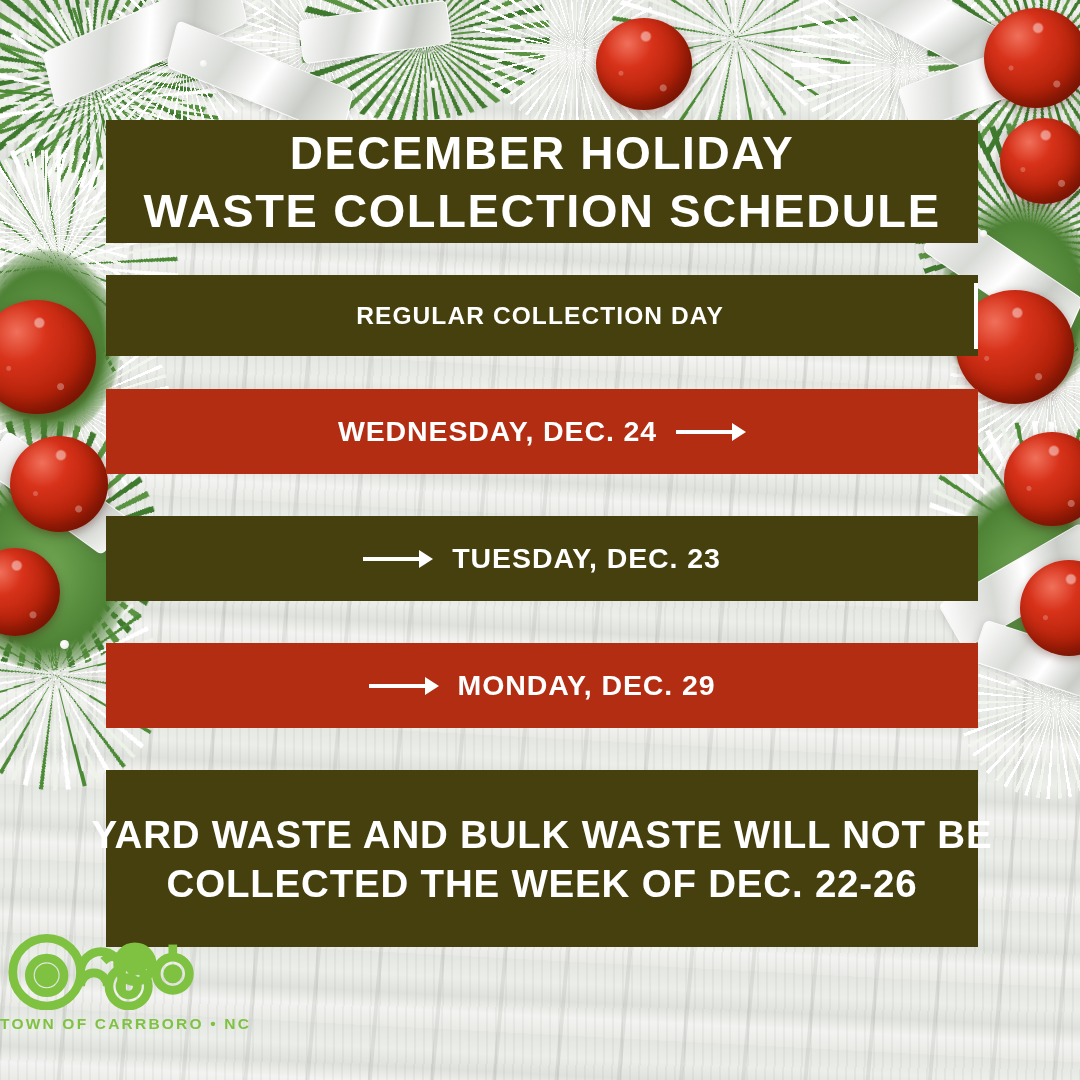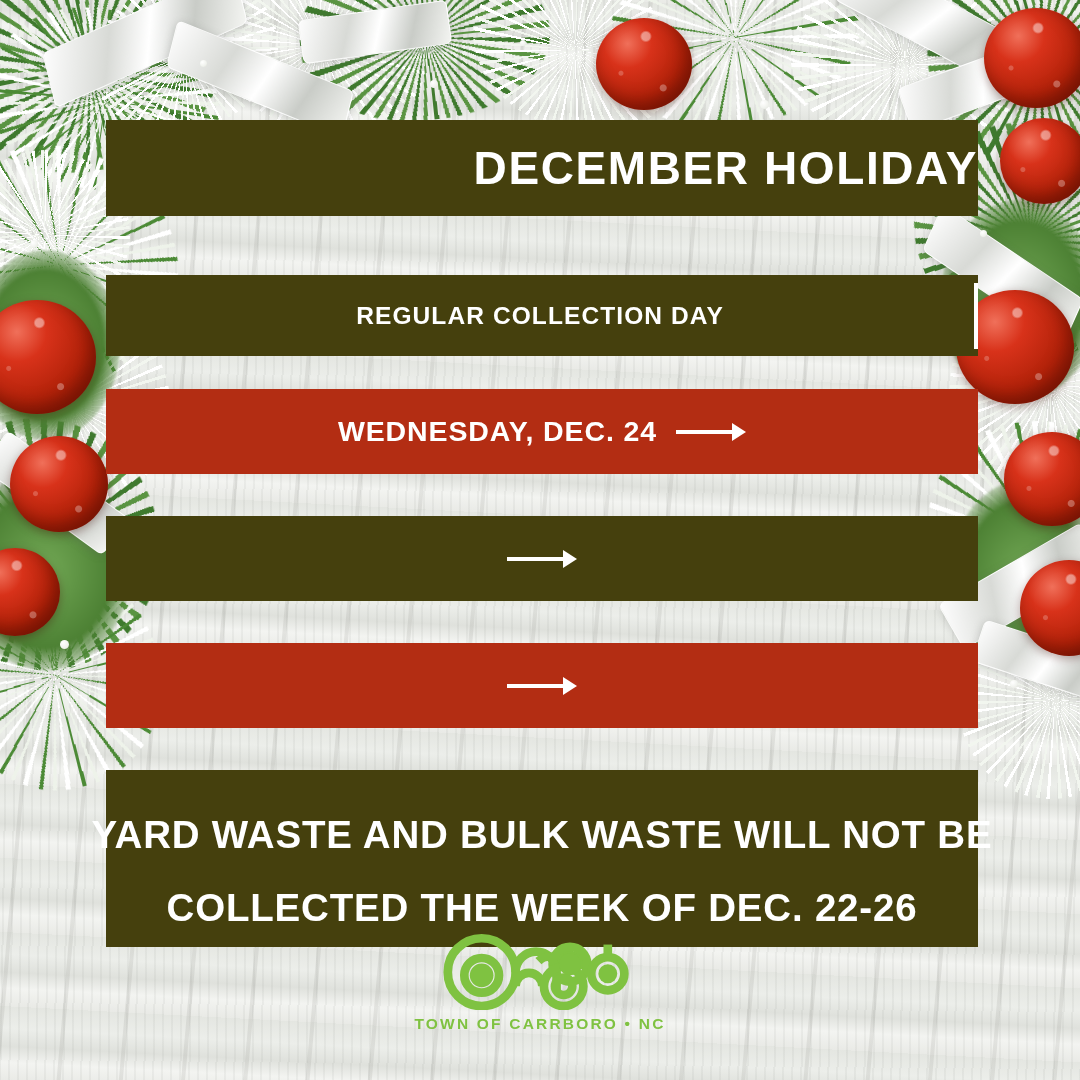--- a/index.html
+++ b/index.html
@@ -99,21 +99,21 @@
   .bar {
     position:absolute;
     left:106px; width:872px;
     display:flex; align-items:center; justify-content:center;
     color:#ffffff;
     text-align:center;
   }
   .bar.olive { background:#45400d; }
   .bar.red   { background:#b32d13; }
 
-  .title-bar { top:120px; height:96px; flex-direction:column;align-items:flex-end; }
+  .title-bar { top:120px; height:123px; flex-direction:column; }
   .title-line {
     font-weight:bold;
     font-size:46px;
     letter-spacing:1.6px;
     line-height:57px;
     text-transform:uppercase;
     white-space:nowrap;
   }
   .title-line.l2 { font-size:47px; }
 
@@ -168,29 +168,28 @@
     top:770px; height:177px; flex-direction:column; justify-content:center;
     padding:0 36px;
   }
   .notice-line{
     font-weight:bold;
     font-size:38.5px;
     letter-spacing:.8px;
     line-height:49px;
     text-transform:uppercase;
     white-space:nowrap;
-    margin-top:24px;
   }
 
   
   .logo-wrap{
     position:absolute;
     left:0; right:0;
     top:928px;
-    display:flex; flex-direction:column; align-items:center;
+    display:flex; flex-direction:column; 
   }
   .logo-mark{ width:210px; height:82px; display:block; }
   .logo-tagline{
     margin-top:5px;
     color:#7fc241;
     font-weight:bold;
     font-size:15.5px;
     letter-spacing:2.2px;
     text-transform:uppercase;
     white-space:nowrap;
@@ -259,20 +258,21 @@
     <div class="whitedot" style="left:60px;  top:640px; width:9px; height:9px;"></div>
     <div class="whitedot" style="left:1010px;top:680px; width:8px; height:8px;"></div>
     <div class="whitedot" style="left:980px; top:230px; width:7px; height:7px;"></div>
   </div>
 </div>
 
 <div id="content">
 
   <div class="bar olive title-bar">
     <div class="title-line">DECEMBER HOLIDAY</div>
+    <div class="title-line l2">WASTE COLLECTION SCHEDULE</div>
   </div>
 
   <div class="bar olive header-bar">
     <div class="header-cell">REGULAR COLLECTION DAY</div>
     <div class="header-divider"></div>
   </div>
 
   <div class="bar red row-bar row1">
     <div class="row-inner">
       <span class="row-text">WEDNESDAY, DEC. 24</span>
@@ -282,29 +282,31 @@
         </span>
     </div>
   </div>
 
   <div class="bar olive row-bar row2">
     <div class="row-inner">
       <span class="arrow">
           <span class="shaft"></span>
           <span class="head"></span>
         </span>
+      <span class="row-text">TUESDAY, DEC. 23</span>
     </div>
   </div>
 
   <div class="bar red row-bar row3">
     <div class="row-inner">
       <span class="arrow">
           <span class="shaft"></span>
           <span class="head"></span>
         </span>
+      <span class="row-text">MONDAY, DEC. 29</span>
     </div>
   </div>
 
   <div class="bar olive notice-bar">
     <div class="notice-line">YARD WASTE AND BULK WASTE WILL NOT BE</div>
     <div class="notice-line">COLLECTED THE WEEK OF DEC. 22-26</div>
   </div>
 
   <div class="logo-wrap">
     <svg class="logo-mark" viewBox="0 0 260 104" aria-hidden="true">

